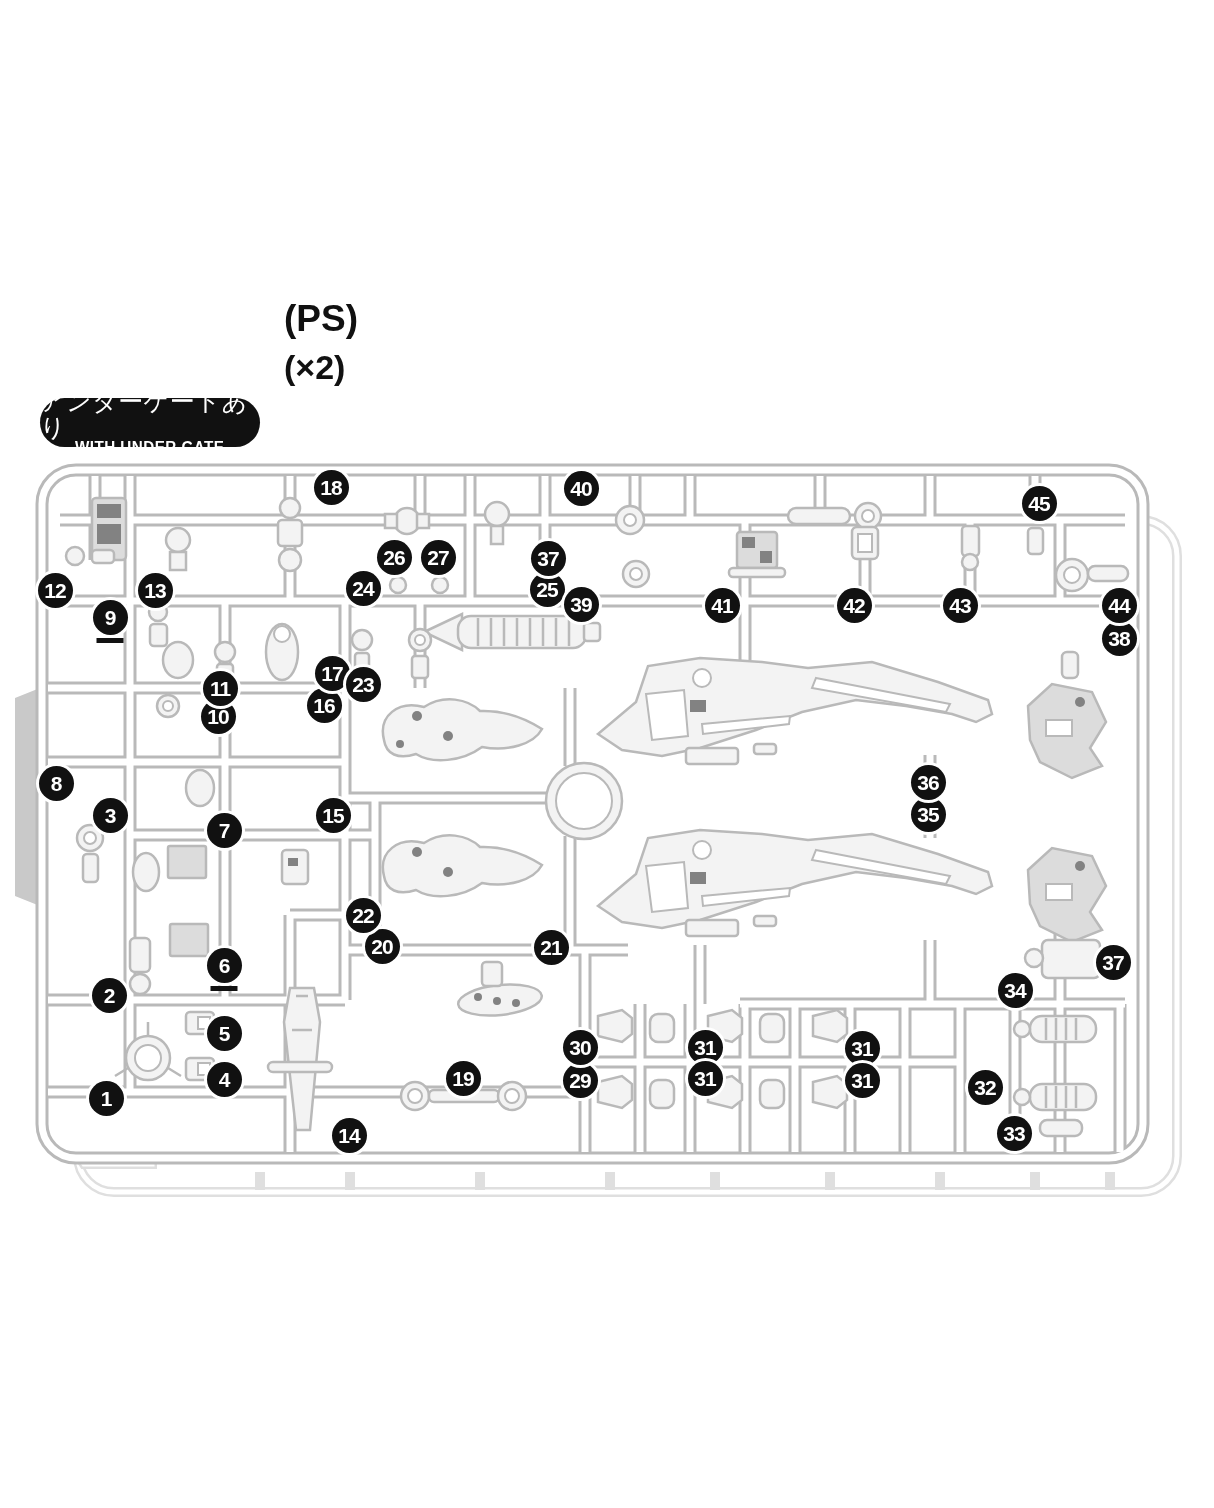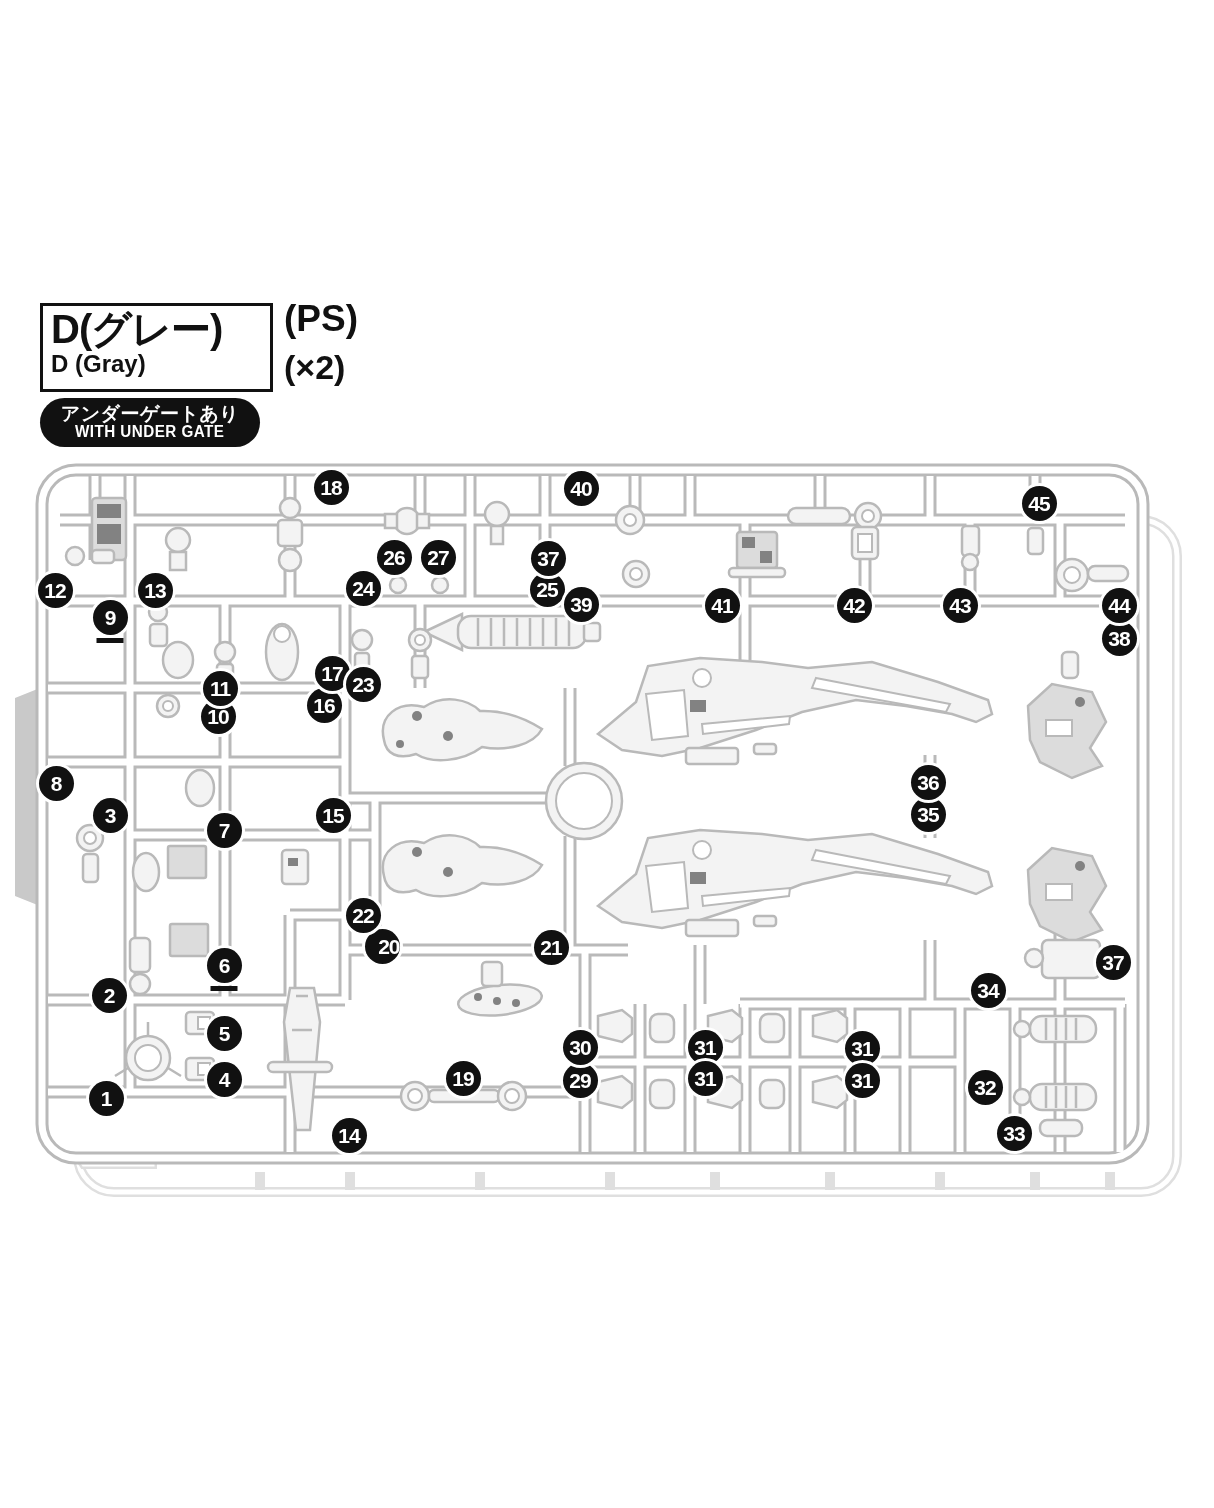--- a/index.html
+++ b/index.html
@@ -16,21 +16,21 @@
   
   .label-box{position:absolute;left:40px;top:303px;width:233px;height:89px;
              border:3px solid var(--ink);box-sizing:border-box;padding:2px 0 0 8px;}
   .code-jp{font-size:40px;font-weight:700;line-height:1.05;letter-spacing:-1px;white-space:nowrap;}
   .code-en{font-size:24px;font-weight:700;line-height:1.1;margin-top:1px;}
   .ps-label{position:absolute;left:284px;top:298px;font-size:37px;font-weight:700;}
   .x2-label{position:absolute;left:284px;top:348px;font-size:34px;font-weight:700;}
   .badge{position:absolute;left:40px;top:398px;width:220px;height:49px;background:var(--ink);
          border-radius:25px;color:#fff;display:flex;flex-direction:column;align-items:center;
          justify-content:center;line-height:1.05;}
-  .badge-jp{font-size:19px;font-weight:700;letter-spacing:0.5px;}
+  .badge-jp{font-size:25px;font-weight:400;letter-spacing:0.5px;}
   .badge-en{font-size:16px;font-weight:700;transform:scaleX(0.95);letter-spacing:0.5px;}
   
   .sprue-svg{position:absolute;left:0;top:0;}
   .ch-out{fill:none;stroke:var(--runner);stroke-width:13;}
   .ch-in{fill:none;stroke:#ffffff;stroke-width:7;}
   .ghost-out{fill:none;stroke:var(--ghost);stroke-width:10;}
   .ghost-in{fill:none;stroke:#ffffff;stroke-width:5;}
   .part{fill:var(--part-fill);stroke:var(--runner);stroke-width:2.5;}
   .part-dk{fill:#dcdcdc;stroke:var(--runner);stroke-width:2.5;}
   .hole{fill:#ffffff;stroke:var(--runner);stroke-width:2;}
@@ -45,24 +45,20 @@
           justify-content:center;box-shadow:0 0 0 3px #ffffff;}
   .marker .mnum{color:#ffffff;font-size:21px;font-weight:700;letter-spacing:-1px;line-height:1;}
   .marker.underlined::after{content:"";position:absolute;left:50%;transform:translateX(-50%);
           top:38px;width:27px;height:5px;background:var(--marker-bg);}
 </style>
 </head>
 <body>
 
 <div class="page">
 
-  <div class="label-box">
-    <div class="code-jp">D(グレー)</div>
-    <div class="code-en">D (Gray)</div>
-  </div>
   <div class="ps-label">(PS)</div>
   <div class="x2-label">(×2)</div>
   <div class="badge">
     <div class="badge-jp">アンダーゲートあり</div>
     <div class="badge-en">WITH UNDER GATE</div>
   </div>
 
   <svg class="sprue-svg" width="1214" height="1508" viewBox="0 0 1214 1508" aria-hidden="true">
 
     <g>
@@ -289,21 +285,21 @@
       </div>
       <div class="marker" style="left: 332px; top: 673px;">
         <span class="mnum">17</span>
       </div>
       <div class="marker" style="left: 331px; top: 487px;">
         <span class="mnum">18</span>
       </div>
       <div class="marker" style="left: 463px; top: 1078px;">
         <span class="mnum">19</span>
       </div>
-      <div class="marker" style="left: 382px; top: 946px; justify-content: flex-end;">
+      <div class="marker" style="left: 382px; top: 946px;">
         <span class="mnum">20</span>
       </div>
       <div class="marker" style="left: 551px; top: 947px;">
         <span class="mnum">21</span>
       </div>
       <div class="marker" style="left: 363px; top: 915px;">
         <span class="mnum">22</span>
       </div>
       <div class="marker" style="left: 363px; top: 684px;">
         <span class="mnum">23</span>
@@ -340,21 +336,21 @@
       </div>
       <div class="marker" style="left: 862px; top: 1080px;">
         <span class="mnum">31</span>
       </div>
       <div class="marker" style="left: 985px; top: 1063px; margin-top: 7px;">
         <span class="mnum">32</span>
       </div>
       <div class="marker" style="left: 1014px; top: 1133px;">
         <span class="mnum">33</span>
       </div>
-      <div class="marker" style="left: 988px; top: 990px;">
+      <div class="marker" style="left: 1015px; top: 990px;">
         <span class="mnum">34</span>
       </div>
       <div class="marker" style="left: 928px; top: 814px;">
         <span class="mnum">35</span>
       </div>
       <div class="marker" style="left: 928px; top: 782px;">
         <span class="mnum">36</span>
       </div>
       <div class="marker" style="left: 1113px; top: 962px;">
         <span class="mnum">37</span>

